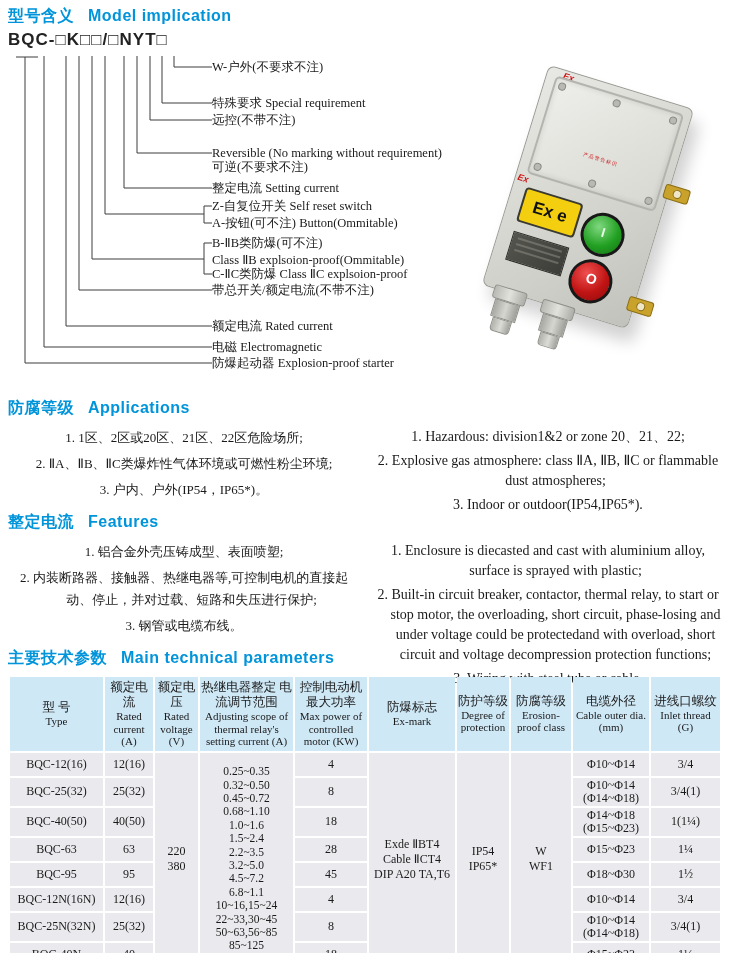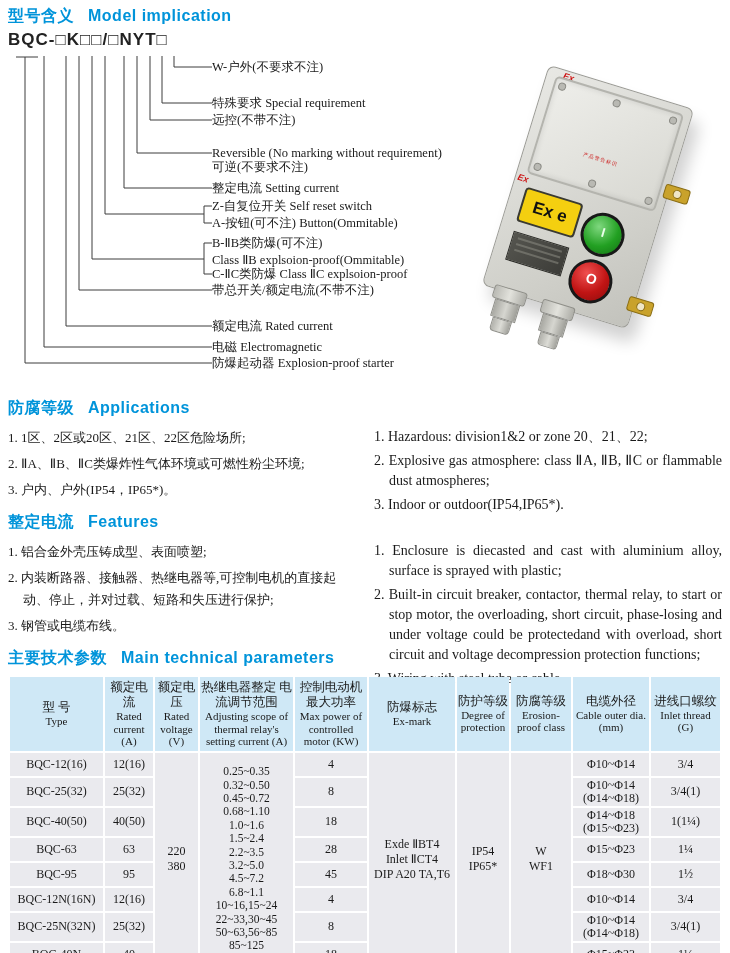--- a/index.html
+++ b/index.html
@@ -60,21 +60,21 @@
   .lug{position:absolute;width:24px;height:13px;background:#c9a22b;
        border:1px solid #8a6d14;border-radius:3px;}
   .lug i{display:block;width:7px;height:7px;margin:2px auto;border-radius:50%;
          background:#efe6c8;border:1px solid #8a6d14;}
   
   .sec-apps{position:absolute;left:8px;top:398px;width:714px;}
   .sec-feat{position:absolute;left:8px;top:512px;width:714px;}
   .two-col{display:flex;margin-top:8px;}
   .col-zh{width:352px;font-size:13px;}
   .col-en{flex:1;margin-left:14px;font-size:14px;text-align:justify;}
-  .li{padding-left:15px;text-indent:-15px;margin-bottom:4px;line-height:20px;}
+  .li{padding-left:15px;text-indent:-15px;margin-bottom:4px;line-height:20px;text-align:center;}
   .col-zh .li{line-height:22px;}
   
   .sec-params{position:absolute;left:8px;top:648px;width:714px;}
   table.params{border-collapse:separate;border-spacing:2px;table-layout:fixed;
                width:714px;margin-top:6px;font-size:12px;}
   table.params th{background:#cfe8f6;font-weight:normal;text-align:center;
                   vertical-align:middle;padding:3px 1px;}
   table.params td{background:#eaeaee;text-align:center;vertical-align:middle;
                   padding:1px 1px;line-height:13px;height:21px;}
   th .h-zh{font-size:12.5px;line-height:15px;}
@@ -320,21 +320,21 @@
           <div>4.5~7.2</div>
             <div>6.8~1.1</div>
           <div>10~16,15~24</div>
             <div>22~33,30~45</div>
           <div>50~63,56~85</div>
             <div>85~125</div>
         </td>
         <td>4</td>
         <td rowspan="8" class="stack">
           <div>Exde ⅡBT4</div>
-            <div>Inlet ⅡCT4</div>
+            <div>Cable ⅡCT4</div>
             <div>DIP A20 TA,T6</div>
         </td>
         <td rowspan="8" class="stack">
           <div>IP54</div>
             <div>IP65*</div>
         </td>
         <td rowspan="8" class="stack">
           <div>W</div>
             <div>WF1</div>
         </td>

